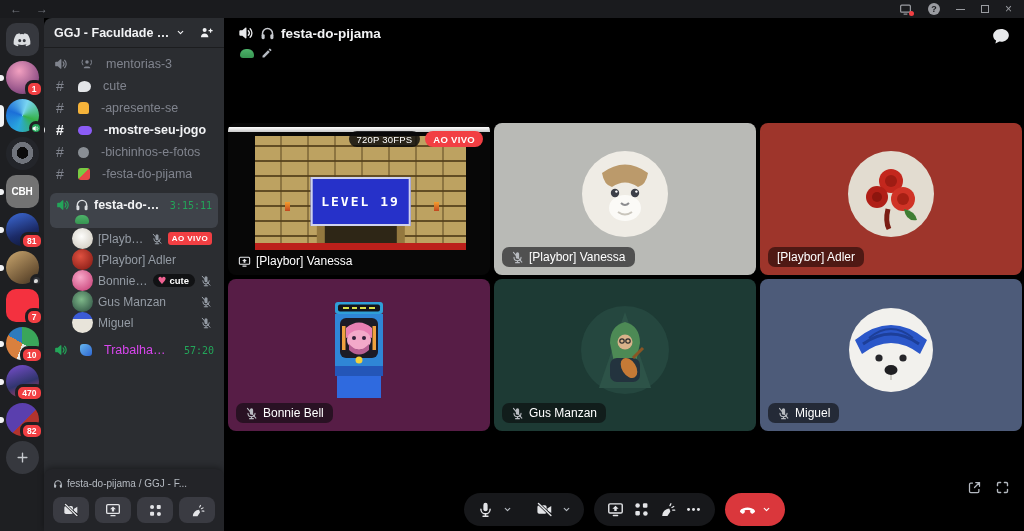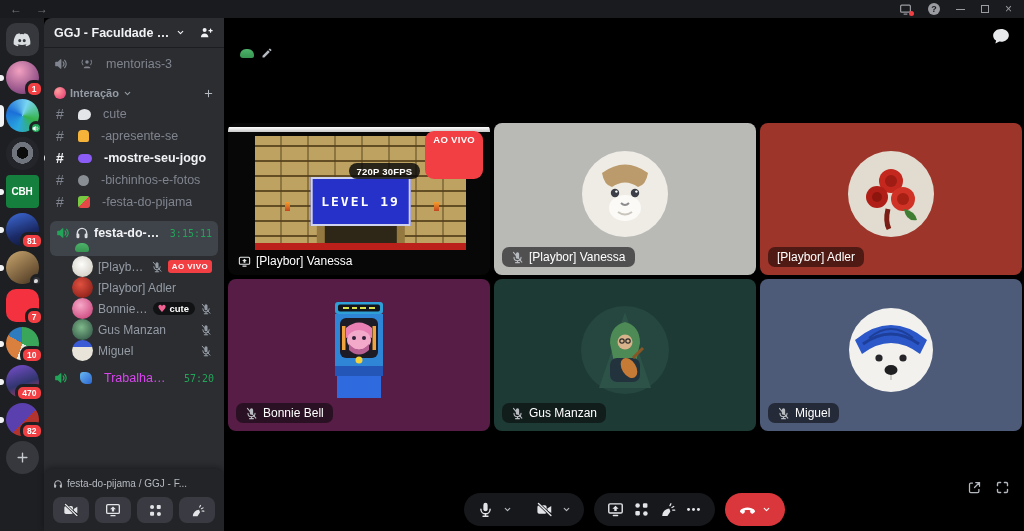--- a/index.html
+++ b/index.html
@@ -30,21 +30,21 @@
 
   
   .rail { width:44px; background:#1e1f22; display:flex; flex-direction:column; align-items:center;
     padding-top:5px; gap:5px; position:relative; flex:none; }
   .srv { width:33px; height:33px; border-radius:50%; position:relative; display:flex;
     align-items:center; justify-content:center; flex:none; }
   .srv-home { background:#36383e; border-radius:10px; color:#dbdee1; }
   .srv-pink { background:radial-gradient(circle at 40% 30%,#f2a0c0,#8f4f86 70%,#5d3558); }
   .srv-globe { background:conic-gradient(from 200deg,#2aa7dd,#1b6fd8,#79d5f2,#35b24a,#2aa7dd); }
   .srv-donut { background:radial-gradient(circle at 50% 48%, #0b0b0c 0 24%, #70747c 25% 45%, #23252a 46% 100%); }
-  .srv-cbh { background:#15803d; border-radius:4px; color:#fff; font-size:10px; font-weight:bold; letter-spacing:-.3px; }
+  .srv-cbh { background:#737373; border-radius:10px; color:#fff; font-size:10px; font-weight:bold; letter-spacing:-.3px; }
   .srv-blue { background:linear-gradient(160deg,#3d6bd8 0%,#1b2a66 60%,#0e1732 100%); }
   .srv-tan { background:linear-gradient(145deg,#caa76f,#6e5536 70%,#3f3323); }
   .srv-red2 { background:#f4313f; border-radius:10px; }
   .srv-wheel { background:conic-gradient(#3aa65a 0 120deg,#e9e9e4 120deg 200deg,#d9803e 200deg 300deg,#2e7bbd 300deg); }
   .srv-poster { background:linear-gradient(160deg,#7a4fd0,#31356e 55%,#d2425e); }
   .srv-duo { background:linear-gradient(135deg,#5a3fae 0 55%,#b3342e 55%), #5a3fae; }
   .srv-plus { background:#36383e; color:#c7cacf; }
   .srv-badge { position:absolute; bottom:-4px; right:-5px; background:#f23f43; color:#fff;
     font-size:8.5px; font-weight:bold; line-height:1; padding:2px 4px; border-radius:8px;
     border:3px solid #1e1f22; }
@@ -162,22 +162,22 @@
     background:#2e2616; border-top:5px solid #8a6f3d; }
   .gate::before, .gate::after { content:""; position:absolute; top:0; bottom:0; width:8px; background:#93783f; }
   .gate::before { left:-2px; } .gate::after { right:-2px; }
   .level-sign { position:absolute; left:50%; top:36%; transform:translateX(-50%);
     background:#2631c9; border:2px solid #cfd2ee; color:#fff; font-family:"DejaVu Sans Mono",monospace;
     font-size:13px; font-weight:bold; letter-spacing:2px; padding:15px 9px; white-space:nowrap; }
   .hp-bar { position:absolute; left:0; right:0; bottom:0; height:7px; background:#bc201b; }
   .torch { position:absolute; width:5px; height:9px; background:linear-gradient(#f59d2c,#c2471f); bottom:34%; }
   .torch.l { left:14%; } .torch.r { right:13%; }
   .stream-badges { position:absolute; top:8px; right:7px; display:flex; gap:5px; }
-  .q-pill { background:rgba(8,8,10,.82); color:#fff; font-size:9.5px; font-weight:bold;
-    padding:2.5px 8px; border-radius:9px; letter-spacing:.2px;margin-top:32px; }
+  .q-pill { background:rgba(8,8,10,.82); color:#fff; font-size:9.5px; font-weight:normal;
+    padding:2.5px 8px; border-radius:9px; letter-spacing:.2px; }
   .live-badge { background:#f23f43; color:#fff; font-size:9.5px; font-weight:bold;
     padding:2.5px 8px; border-radius:9px; letter-spacing:.3px; }
   .stream-label { background:none; padding:0; left:10px; bottom:7px; text-shadow:0 1px 2px #000; }
   .stream-label .ic { color:#e8e9eb; }
 
   
   .controls { position:absolute; bottom:5px; left:0; right:0; display:flex; justify-content:center;
     gap:10px; align-items:center; }
   .ctl-pill { background:#17181b; border-radius:17px; height:33px; display:flex; align-items:center;
     padding:0 13px; gap:9px; color:#e3e4e7; }
@@ -367,30 +367,20 @@
       <div class="vcrow">
         <svg class="ic">
             <use href="#sp"></use>
           </svg>
         <svg class="ic">
             <use href="#stage"></use>
           </svg>
         <span class="trunc">mentorias-3</span>
       </div>
 
-      <div class="cat">
-        <span class="chip chip-confetti"></span>
-        <span>Interação</span>
-        <svg class="ic chev-sm">
-            <use href="#chev"></use>
-          </svg>
-        <svg class="ic cplus" style="width:11px;height:11px">
-            <use href="#plus"></use>
-          </svg>
-      </div>
 
       <div class="chan">
         <span class="hash">#</span>
         <span class="chip chip-balloon"></span>
         <span class="trunc">cute</span>
       </div>
       <div class="chan">
         <span class="hash">#</span>
         <span class="chip chip-hand"></span>
         <span class="trunc">-apresente-se</span>
@@ -503,20 +493,29 @@
             <svg class="ic" style="width:15px;height:15px">
               <use href="#snd"></use>
             </svg>
           </div>
       </div>
     </div>
 
   </div>
 
   <div class="main">
+    <div class="main-header">
+      <svg class="ic" style="width:16px;height:16px;color:#e8e9eb">
+          <use href="#sp"></use>
+        </svg>
+      <svg class="ic" style="width:15px;height:15px;color:#c7cacf">
+          <use href="#hp"></use>
+        </svg>
+      <span>festa-do-pijama</span>
+    </div>
     <div class="main-status">
       <span class="chip chip-cap"></span>
       <svg class="ic" style="width:12px;height:12px">
           <use href="#pencil"></use>
         </svg>
     </div>
     <svg class="ic chat-icon" style="width:18px;height:18px">
         <use href="#chat"></use>
       </svg>
 

